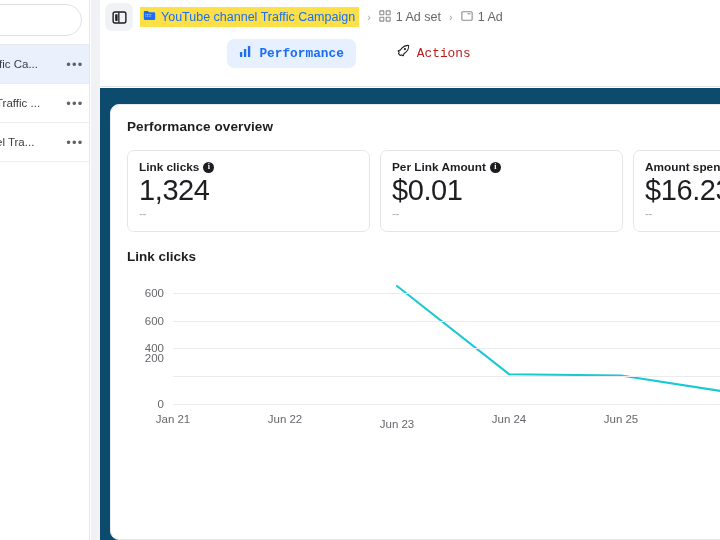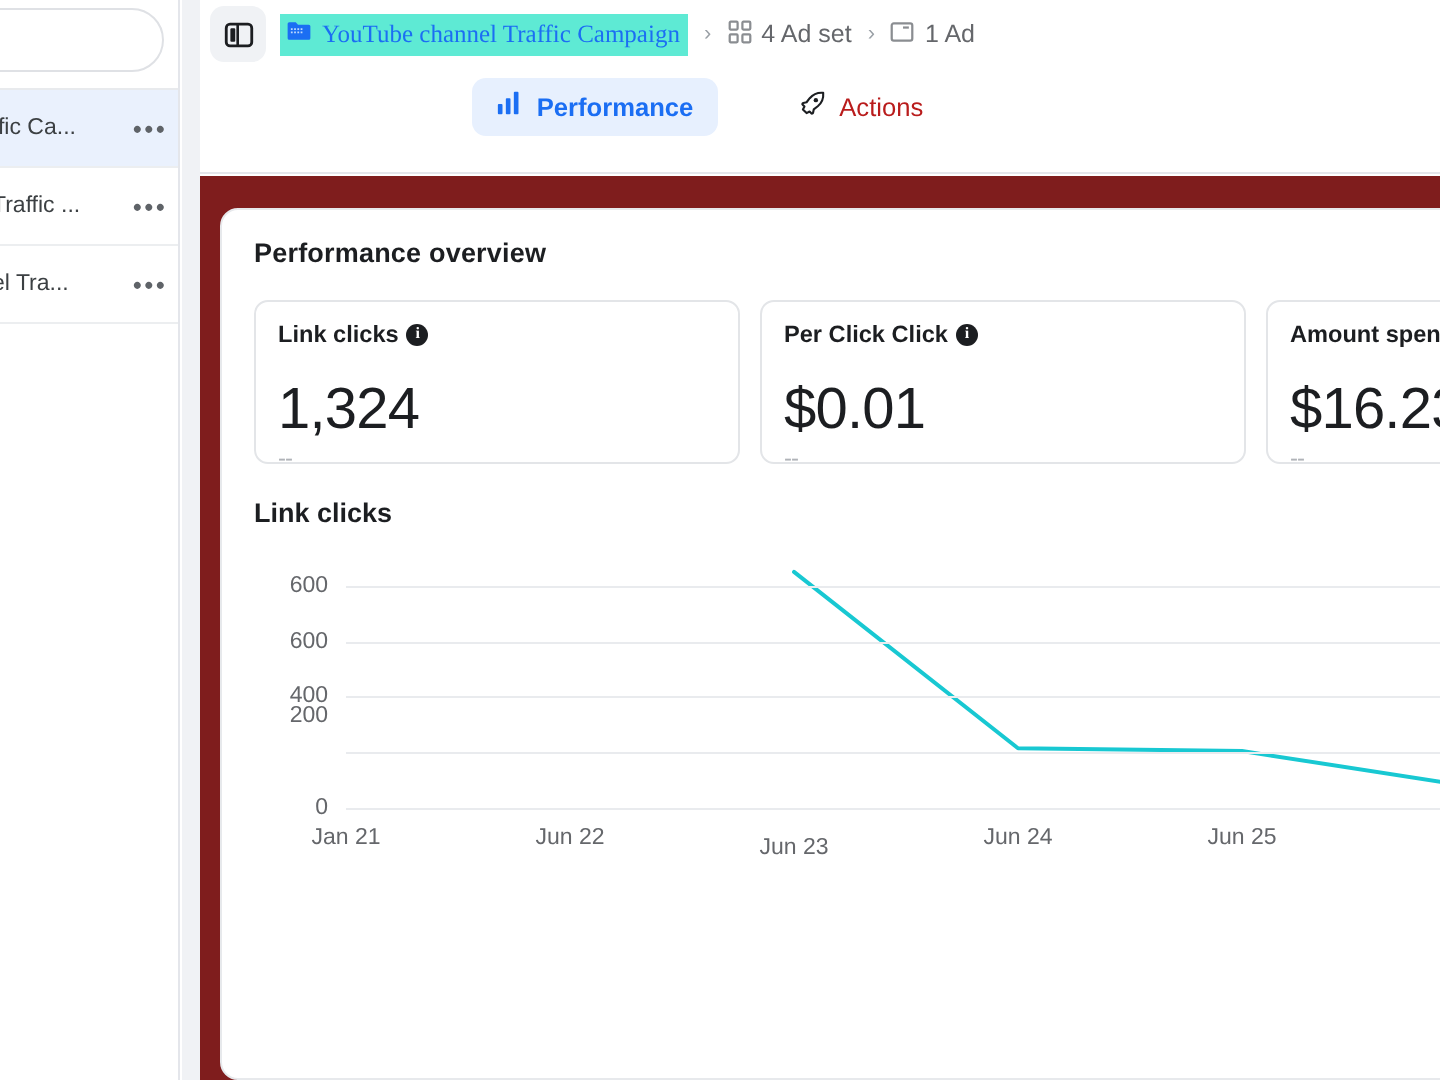--- a/index.html
+++ b/index.html
@@ -103,56 +103,56 @@
     display: flex; align-items: center; justify-content: center;
     cursor: pointer;
     flex: 0 0 auto;
   }
   .crumb {
     display: flex; align-items: center; gap: 5px;
     font-size: 12.5px;
     white-space: nowrap;
   }
   .crumb-campaign {
-    background: #5eead4;
+    background: #fde047;
     color: #1b6ef3;
     border-radius: 0;
     padding: 2px 4px 2px 3px;
     cursor: pointer;
-    font-family: Liberation Serif, serif;
   }
   .crumb-plain { color: #65676b; cursor: pointer; }
   .crumb-sep { color: #9aa0a6; font-size: 11px; padding: 0 1px; }
 
   .tabrow {
     position: absolute; left: 0; top: 36px;
     width: 100%; height: 34px;
     display: flex; align-items: center;
     justify-content: center;
     gap: 28px;
     padding-right: 110px;
+    font-family: Liberation Mono, monospace;
   }
   .tab {
     display: flex; align-items: center; gap: 7px;
     height: 29px;
     padding: 0 12px;
     border-radius: 7px;
     font-size: 12.8px;
     font-weight: bold;
     color: #65676b;
     cursor: pointer;
   }
   .tab.active { background: #e7f0fe; color: #1b6ef3; }
   .tab.inactive { font-weight: normal; color: #b91c1c; }
 
   
   .content {
     position: absolute; left: 0; top: 88px;
     width: 620px; height: 452px;
-    background: #7f1d1d;
+    background: #0c4a6e;
     padding: 16px 0 16px 10px;
   }
   .card {
     position: relative;
     width: 640px;
     height: 436px;
     background: #ffffff;
     border: 1px solid #e7e9ec;
     border-radius: 9px;
     padding: 14px 16px;
@@ -208,21 +208,21 @@
     align-items: center;
     justify-content: center;
     font-family: "Liberation Serif", serif;
     line-height: 1;
     cursor: pointer;
   }
   .metric-value {
     font-size: 29px;
     color: #1c1e21;
     line-height: 1.08;
-    margin-top: 16px;
+    margin-top: 1px;
     font-weight: 300;
     letter-spacing: -.4px;
   }
   .metric-sub {
     font-size: 12px;
     color: #b0b3b8;
     margin-top: 1px;
     letter-spacing: -.5px;
   }
 
@@ -337,21 +337,21 @@
           <span>
             <svg width="12" height="12" viewBox="0 0 14 14">
               <g fill="none" stroke="#8a8d91" stroke-width="1.3">
                 <rect x="1" y="1" width="4.6" height="4.6" rx=".6"></rect>
                 <rect x="8.4" y="1" width="4.6" height="4.6" rx=".6"></rect>
                 <rect x="1" y="8.4" width="4.6" height="4.6" rx=".6"></rect>
                 <rect x="8.4" y="8.4" width="4.6" height="4.6" rx=".6"></rect>
               </g>
             </svg>
           </span>
-          <span>4 Ad set</span>
+          <span>1 Ad set</span>
         </div>
 
         <span class="crumb-sep">›</span>
 
         <div class="crumb crumb-plain">
           <span>
             <svg width="12" height="12" viewBox="0 0 14 14">
               <rect x="1" y="2" width="12" height="10" rx="1.2" fill="none" stroke="#8a8d91" stroke-width="1.3"></rect>
               <line x1="7.6" y1="4.4" x2="11" y2="4.4" stroke="#8a8d91" stroke-width="1.3"></line>
             </svg>
@@ -399,21 +399,21 @@
             <div class="metric-label">
               <span>Link clicks</span>
               <span class="info-dot">i</span>
             </div>
             <div class="metric-value">1,324</div>
             <div class="metric-sub">--</div>
           </div>
 
           <div class="metric">
             <div class="metric-label">
-              <span>Per Click Click</span>
+              <span>Per Link Amount</span>
               <span class="info-dot">i</span>
             </div>
             <div class="metric-value">$0.01</div>
             <div class="metric-sub">--</div>
           </div>
 
           <div class="metric">
             <div class="metric-label">
               <span>Amount spent</span>
 

